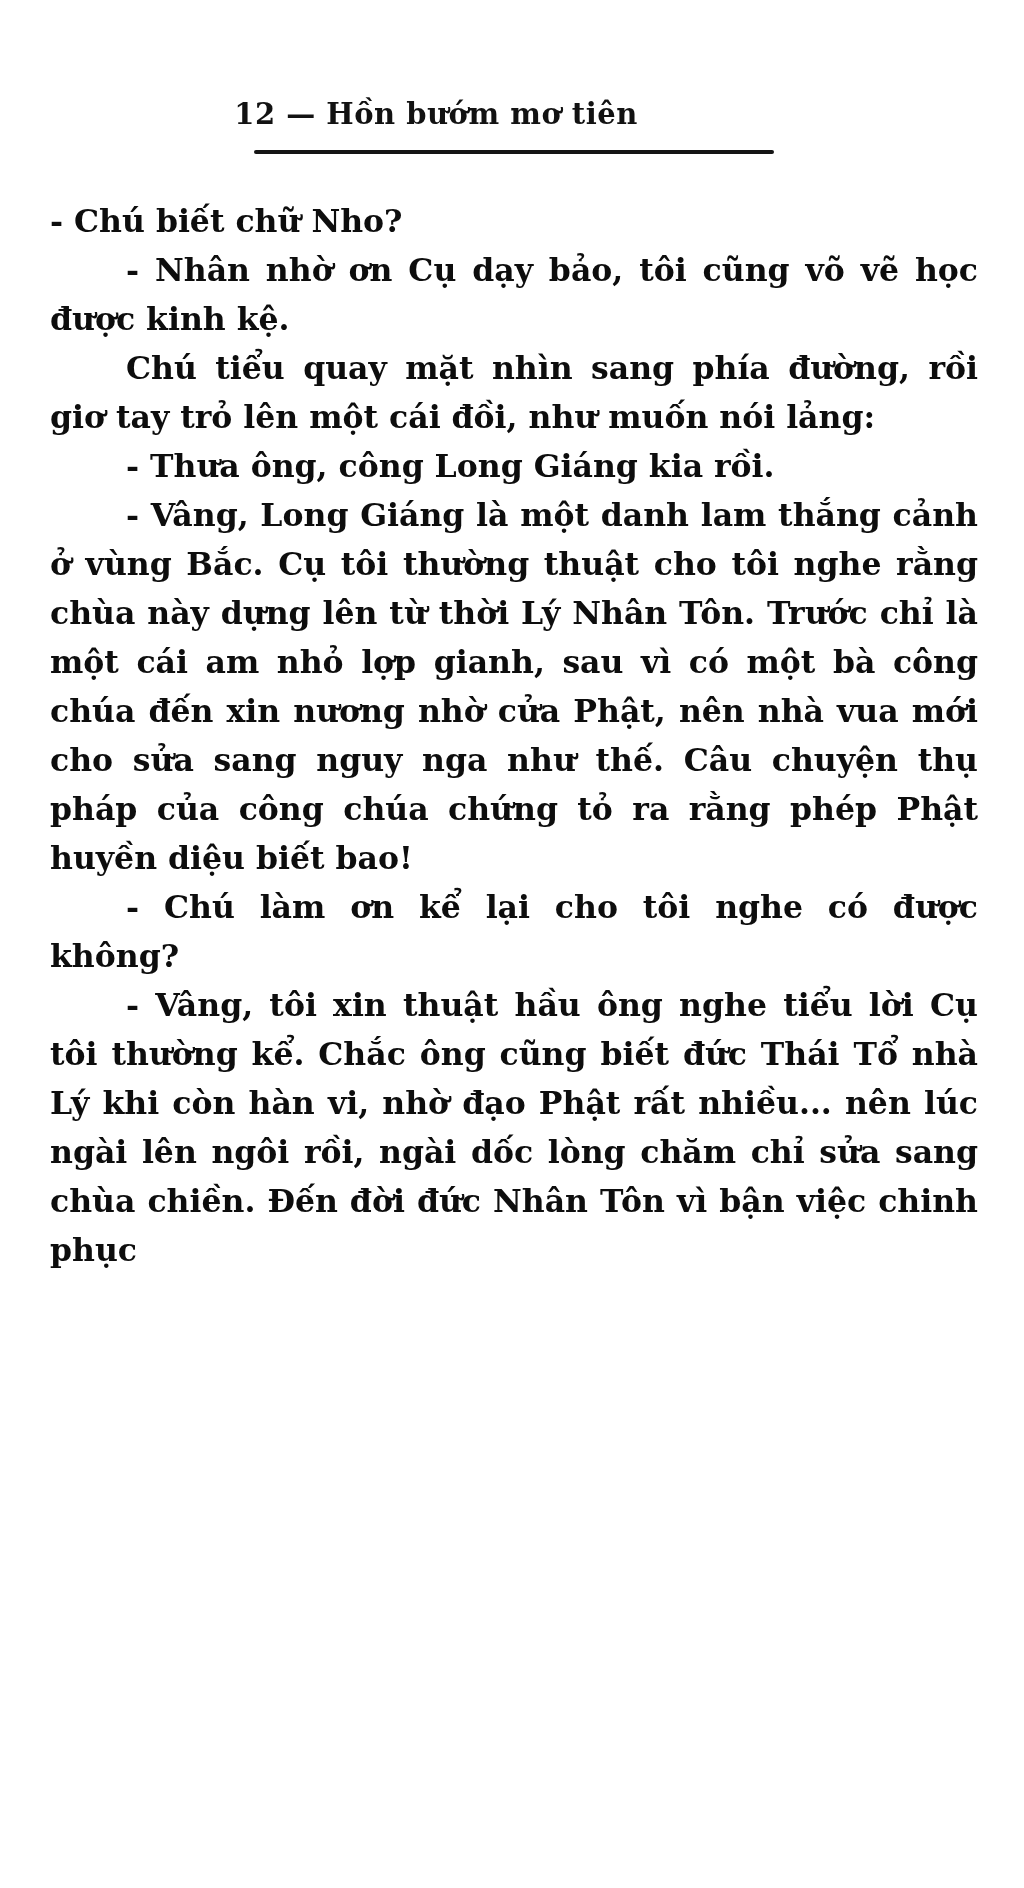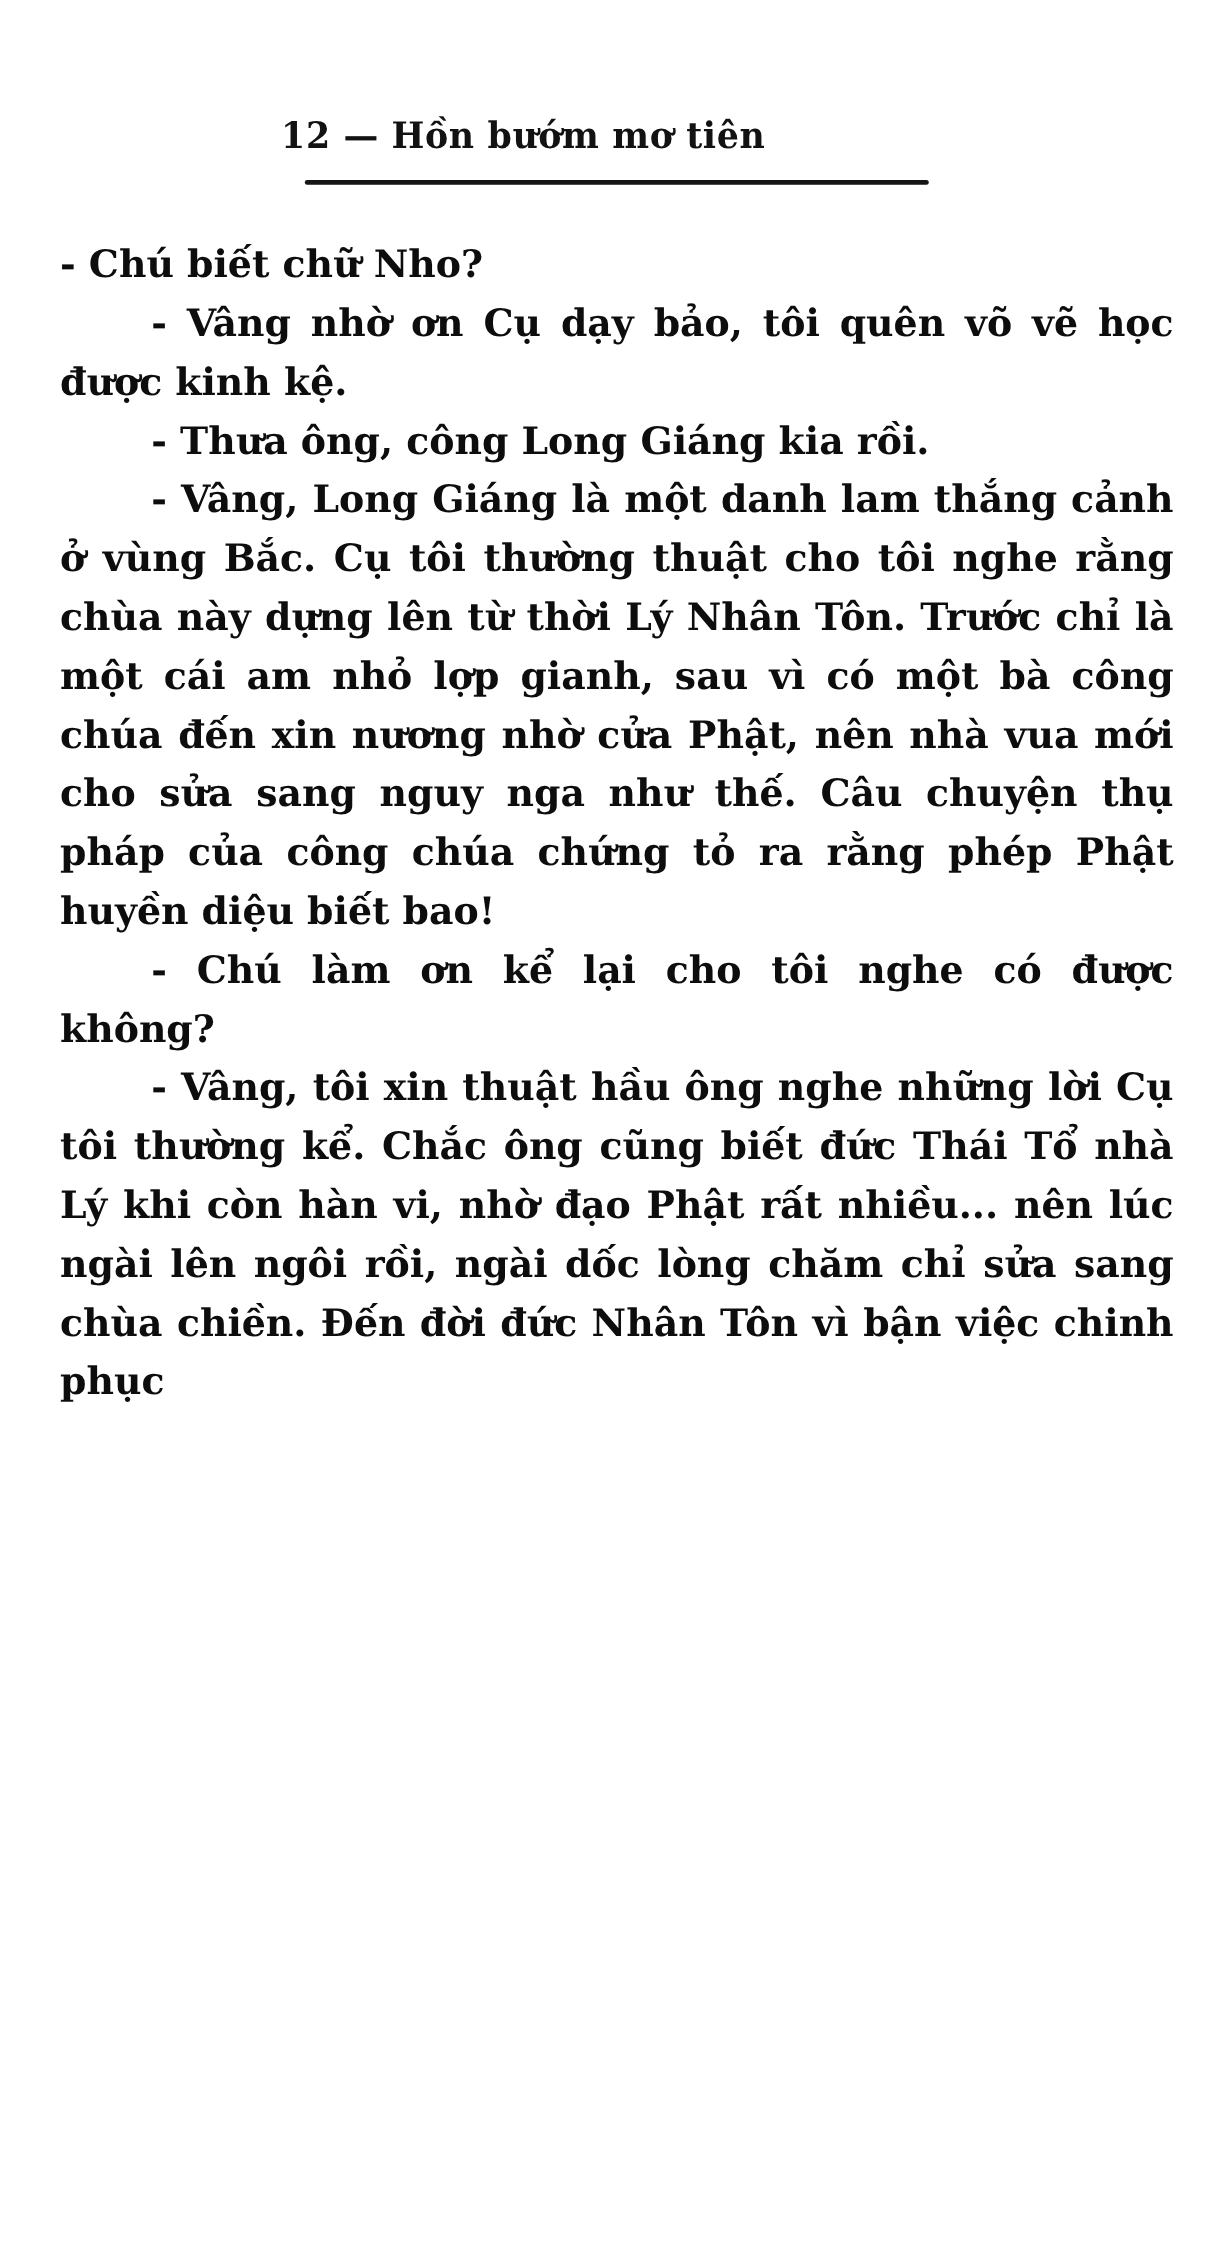--- a/index.html
+++ b/index.html
@@ -80,20 +80,21 @@
 
 <div class="page">
 
   <div class="header">
     <span class="header-text">12 — Hồn bướm mơ tiên</span>
   </div>
   <div class="header-rule"></div>
 
   <div class="body-text">
     <p class="noindent">- Chú biết chữ Nho?</p>
-    <p>- Vâng nhờ ơn Cụ dạy bảo, tôi quên võ vẽ học được kinh kệ.</p>
+    <p>- Nhân nhờ ơn Cụ dạy bảo, tôi cũng võ vẽ học được kinh kệ.</p>
+    <p>Chú tiểu quay mặt nhìn sang phía đường, rồi giơ tay trỏ lên một cái đồi, như muốn nói lảng:</p>
     <p>- Thưa ông, công Long Giáng kia rồi.</p>
     <p>- Vâng, Long Giáng là một danh lam thắng cảnh ở vùng Bắc. Cụ tôi thường thuật cho tôi nghe rằng chùa này dựng lên từ thời Lý Nhân Tôn. Trước chỉ là một cái am nhỏ lợp gianh, sau vì có một bà công chúa đến xin nương nhờ cửa Phật, nên nhà vua mới cho sửa sang nguy nga như thế. Câu chuyện thụ pháp của công chúa chứng tỏ ra rằng phép Phật huyền diệu biết bao!</p>
     <p>- Chú làm ơn kể lại cho tôi nghe có được không?</p>
-    <p>- Vâng, tôi xin thuật hầu ông nghe những lời Cụ tôi thường kể. Chắc ông cũng biết đức Thái Tổ nhà Lý khi còn hàn vi, nhờ đạo Phật rất nhiều... nên lúc ngài lên ngôi rồi, ngài dốc lòng chăm chỉ sửa sang chùa chiền. Đến đời đức Nhân Tôn vì bận việc chinh phục</p>
+    <p>- Vâng, tôi xin thuật hầu ông nghe tiểu lời Cụ tôi thường kể. Chắc ông cũng biết đức Thái Tổ nhà Lý khi còn hàn vi, nhờ đạo Phật rất nhiều... nên lúc ngài lên ngôi rồi, ngài dốc lòng chăm chỉ sửa sang chùa chiền. Đến đời đức Nhân Tôn vì bận việc chinh phục</p>
   </div>
 
 </div>
 
 </body></html>

